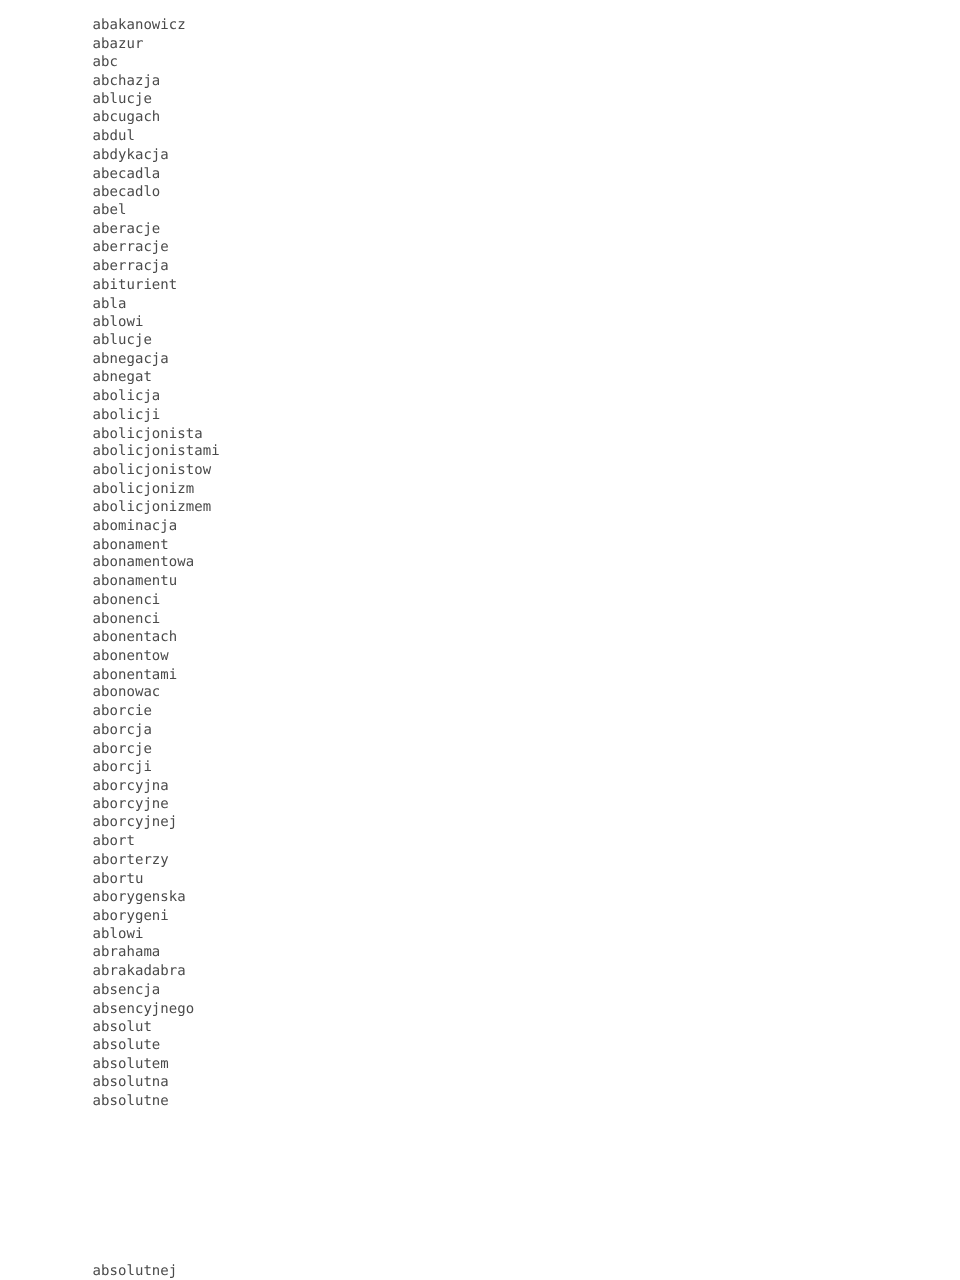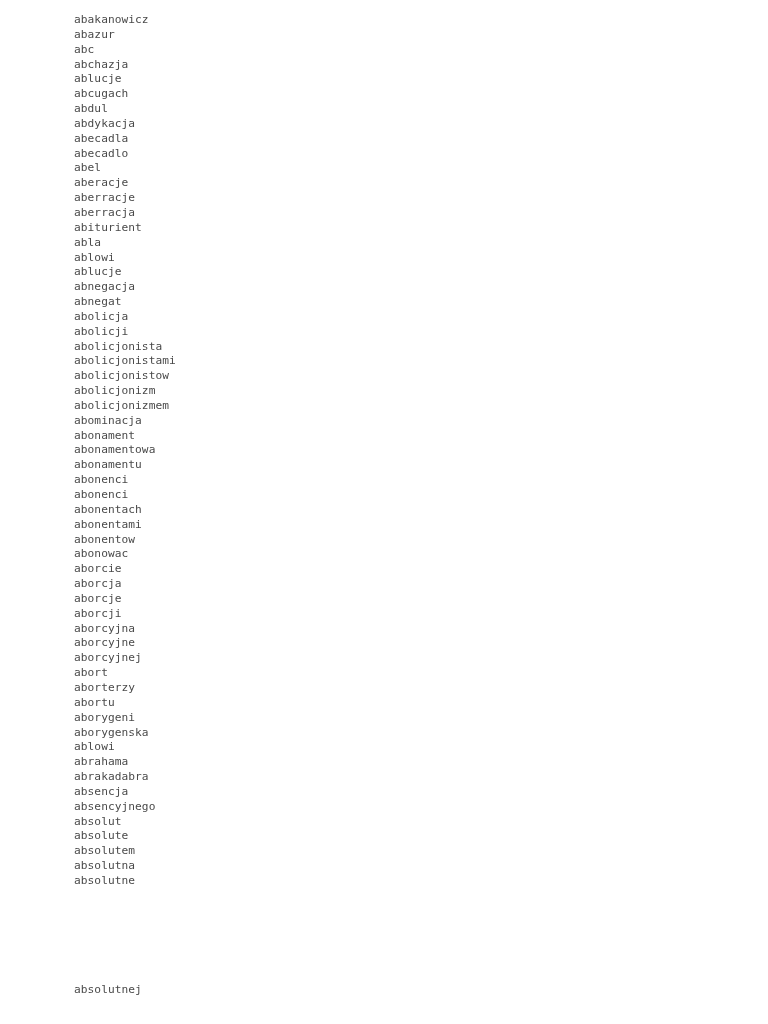--- a/index.html
+++ b/index.html
@@ -45,20 +45,21 @@
   }
 
   
   .page-break-gap {
     display: block;
     height: 94px;
   }
 
   .word-line.continued {
     color: #4a4a4a;
+    margin-top: 27px;
   }
 </style>
 </head>
 <body>
 
 <div class="page">
   <div class="word-column">
 
   <span class="word-line">abakanowicz</span>
       <span class="word-line">abazur</span>
@@ -87,35 +88,35 @@
       <span class="word-line">abolicjonistow</span>
       <span class="word-line">abolicjonizm</span>
       <span class="word-line">abolicjonizmem</span>
       <span class="word-line">abominacja</span>
       <span class="word-line">abonament</span>
       <span class="word-line">abonamentowa</span>
       <span class="word-line">abonamentu</span>
       <span class="word-line">abonenci</span>
       <span class="word-line">abonenci</span>
       <span class="word-line">abonentach</span>
+      <span class="word-line">abonentow</span>
       <span class="word-line">abonentami</span>
-      <span class="word-line">abonentow</span>
       <span class="word-line">abonowac</span>
       <span class="word-line">aborcie</span>
       <span class="word-line">aborcja</span>
       <span class="word-line">aborcje</span>
       <span class="word-line">aborcji</span>
       <span class="word-line">aborcyjna</span>
       <span class="word-line">aborcyjne</span>
       <span class="word-line">aborcyjnej</span>
       <span class="word-line">abort</span>
       <span class="word-line">aborterzy</span>
       <span class="word-line">abortu</span>
+      <span class="word-line">aborygenska</span>
       <span class="word-line">aborygeni</span>
-      <span class="word-line">aborygenska</span>
       <span class="word-line">ablowi</span>
       <span class="word-line">abrahama</span>
       <span class="word-line">abrakadabra</span>
       <span class="word-line">absencja</span>
       <span class="word-line">absencyjnego</span>
       <span class="word-line">absolut</span>
       <span class="word-line">absolute</span>
       <span class="word-line">absolutem</span>
       <span class="word-line">absolutna</span>
       <span class="word-line">absolutne</span>

